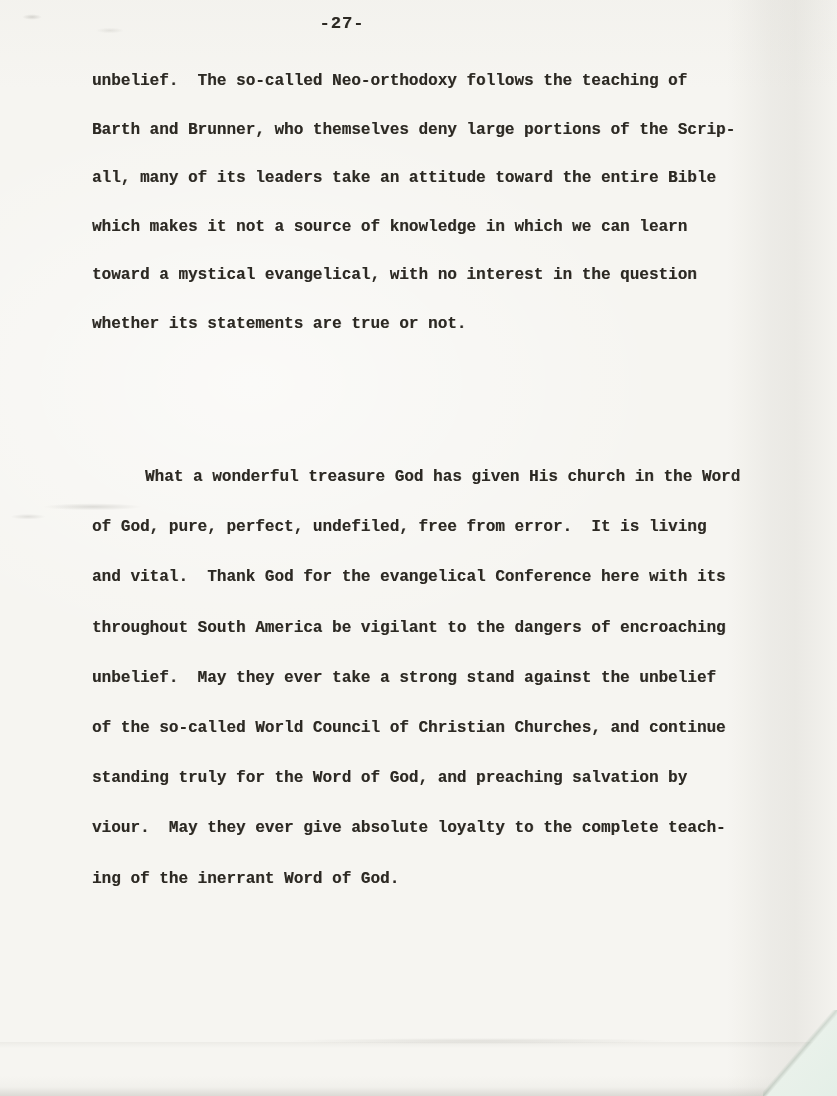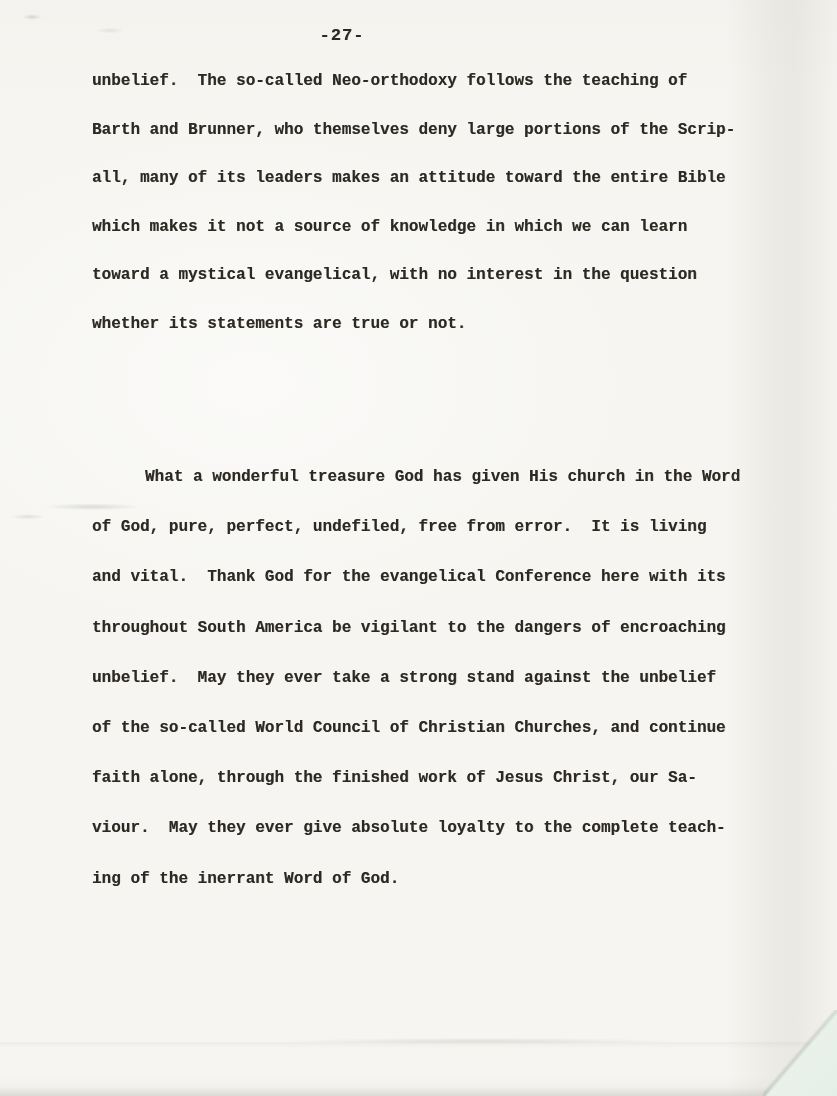--- a/index.html
+++ b/index.html
@@ -30,21 +30,20 @@
     top: 14px;
     left: 0;
     width: 684px;
     text-align: center;
     font-size: 17px;
     font-weight: 700;
     letter-spacing: 1px;
     color: #2c2923;
     text-shadow: 0.4px 0.4px 0.6px rgba(44,41,35,0.5);
     white-space: pre;
-    margin-top: 12px;
   }
   .doc-body {
     position: absolute;
     inset: 0;
   }
   .paragraph {
     position: absolute;
     left: 92px;
     width: 680px;
     color: #2c2923;
@@ -129,33 +128,33 @@
 </head>
 <body>
 
 <div class="page">
   <div class="page-number">-27-</div>
 
   <div class="doc-body" id="doc-body">
       <div class="paragraph para-0">
         <div class="line">unbelief.  The so-called Neo-orthodoxy follows the teaching of</div>
         <div class="line">Barth and Brunner, who themselves deny large portions of the Scrip-</div>
-        <div class="line">all, many of its leaders makes an attitude toward the entire Bible</div>
+        <div class="line">all, many of its leaders take an attitude toward the entire Bible</div>
         <div class="line">which makes it not a source of knowledge in which we can learn</div>
         <div class="line">toward a mystical evangelical, with no interest in the question</div>
         <div class="line">whether its statements are true or not.</div>
       </div>
       <div class="paragraph para-1">
         <div class="line indent">What a wonderful treasure God has given His church in the Word</div>
         <div class="line">of God, pure, perfect, undefiled, free from error.  It is living</div>
         <div class="line">and vital.  Thank God for the evangelical Conference here with its</div>
         <div class="line">throughout South America be vigilant to the dangers of encroaching</div>
         <div class="line">unbelief.  May they ever take a strong stand against the unbelief</div>
         <div class="line">of the so-called World Council of Christian Churches, and continue</div>
-        <div class="line">faith alone, through the finished work of Jesus Christ, our Sa-</div>
+        <div class="line">standing truly for the Word of God, and preaching salvation by</div>
         <div class="line">viour.  May they ever give absolute loyalty to the complete teach-</div>
         <div class="line">ing of the inerrant Word of God.</div>
       </div>
     </div>
 
   <div class="smudge smudge-top-left"></div>
   <div class="smudge smudge-left-mid"></div>
   <div class="smudge smudge-bottom-band"></div>
   <div class="shade-right"></div>
   <div class="shade-bottom"></div>

